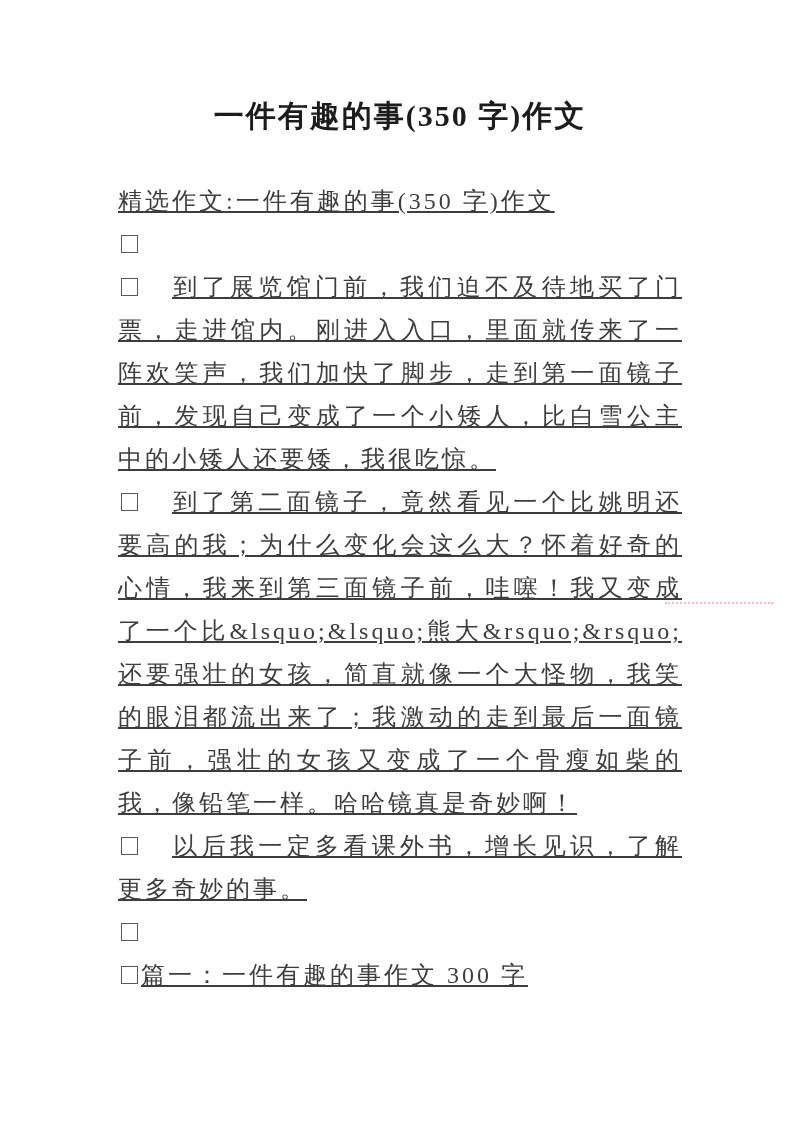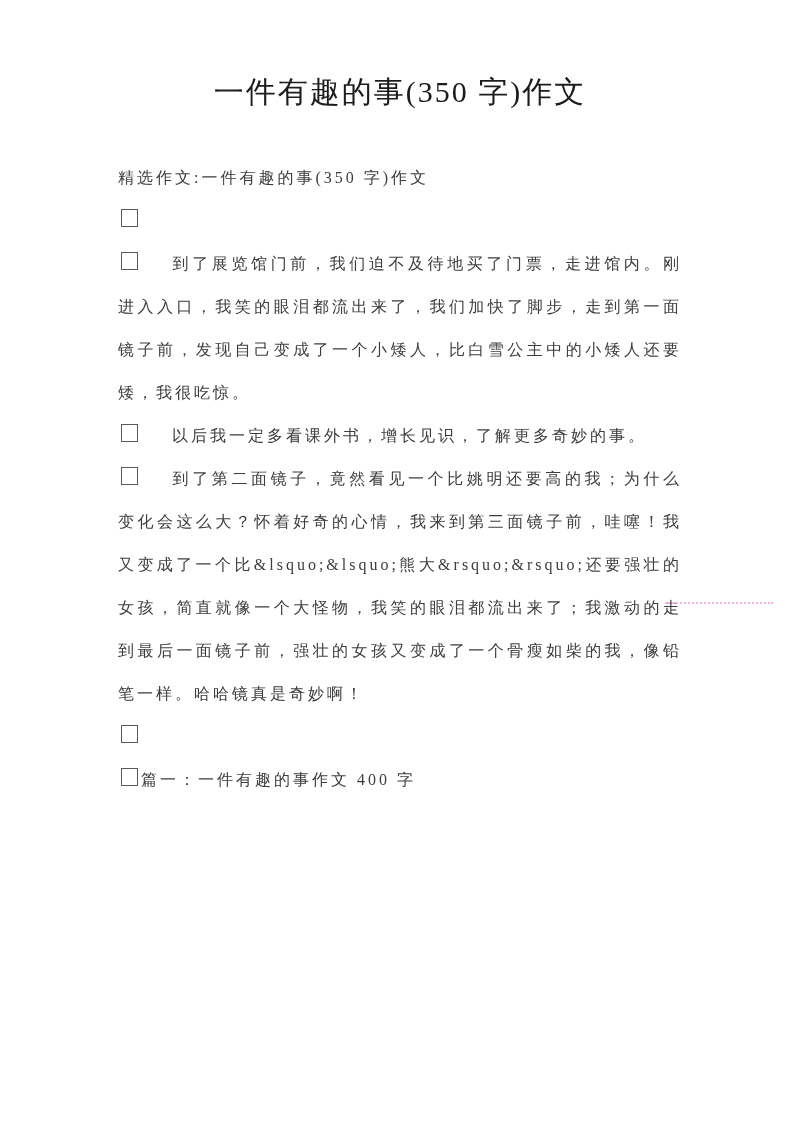--- a/index.html
+++ b/index.html
@@ -10,35 +10,36 @@
   .page {
     position: relative;
     width: 800px;
     height: 1132px;
     background: #ffffff;
     font-family: "Liberation Serif", "DejaVu Serif", serif;
     color: #3d3d3d;
     overflow: hidden;
   }
   .doc-title {
-    margin: 16px;
-    padding-top: 56px;
+    margin: 0;
+    padding-top: 96px;
     text-align: center;
     font-size: 30px;
     line-height: 40px;
-    font-weight: normal;
+    font-weight: bold;
     color: #1c1c1c;
     letter-spacing: 2px;
   }
   .doc-body {
     margin: 44px 118px 0 118px;
-    font-size: 16px;
+    font-size: 24px;
     line-height: 43px;
     letter-spacing: 3px;
     text-align: justify;
+    text-decoration: underline;
   }
   .doc-body p {
     margin: 0;
   }
   .glyph-box {
     display: inline-block;
     box-sizing: border-box;
     width: 17px;
     height: 18px;
     border: 1px solid #5a5a5a;
@@ -64,27 +65,27 @@
 
   <h1 class="doc-title">一件有趣的事(350 字)作文</h1>
 
   <div class="doc-body">
 
     <p><span>精选作文:一件有趣的事(350 字)作文</span></p>
 
     <p><span class="glyph-box indent-none"></span><span></span></p>
 
 
-    <p><span class="glyph-box indent-normal"></span><span>到了展览馆门前，我们迫不及待地买了门票，走进馆内。刚进入入口，我笑的眼泪都流出来了，我们加快了脚步，走到第一面镜子前，发现自己变成了一个小矮人，比白雪公主中的小矮人还要矮，我很吃惊。</span></p>
+    <p><span class="glyph-box indent-normal"></span><span>到了展览馆门前，我们迫不及待地买了门票，走进馆内。刚进入入口，里面就传来了一阵欢笑声，我们加快了脚步，走到第一面镜子前，发现自己变成了一个小矮人，比白雪公主中的小矮人还要矮，我很吃惊。</span></p>
+
+    <p><span class="glyph-box indent-normal"></span><span>到了第二面镜子，竟然看见一个比姚明还要高的我；为什么变化会这么大？怀着好奇的心情，我来到第三面镜子前，哇噻！我又变成了一个比&amp;lsquo;&amp;lsquo;熊大&amp;rsquo;&amp;rsquo;还要强壮的女孩，简直就像一个大怪物，我笑的眼泪都流出来了；我激动的走到最后一面镜子前，强壮的女孩又变成了一个骨瘦如柴的我，像铅笔一样。哈哈镜真是奇妙啊！</span></p>
 
     <p><span class="glyph-box indent-normal"></span><span>以后我一定多看课外书，增长见识，了解更多奇妙的事。</span></p>
 
-    <p><span class="glyph-box indent-normal"></span><span>到了第二面镜子，竟然看见一个比姚明还要高的我；为什么变化会这么大？怀着好奇的心情，我来到第三面镜子前，哇噻！我又变成了一个比&amp;lsquo;&amp;lsquo;熊大&amp;rsquo;&amp;rsquo;还要强壮的女孩，简直就像一个大怪物，我笑的眼泪都流出来了；我激动的走到最后一面镜子前，强壮的女孩又变成了一个骨瘦如柴的我，像铅笔一样。哈哈镜真是奇妙啊！</span></p>
-
     <p><span class="glyph-box indent-none"></span></p>
 
-    <p><span class="glyph-box indent-none"></span><span>篇一：一件有趣的事作文 400 字</span></p>
+    <p><span class="glyph-box indent-none"></span><span>篇一：一件有趣的事作文 300 字</span></p>
 
   </div>
 
   <div class="pink-dotted-line"></div>
 
 </div>
 
 </body></html>

